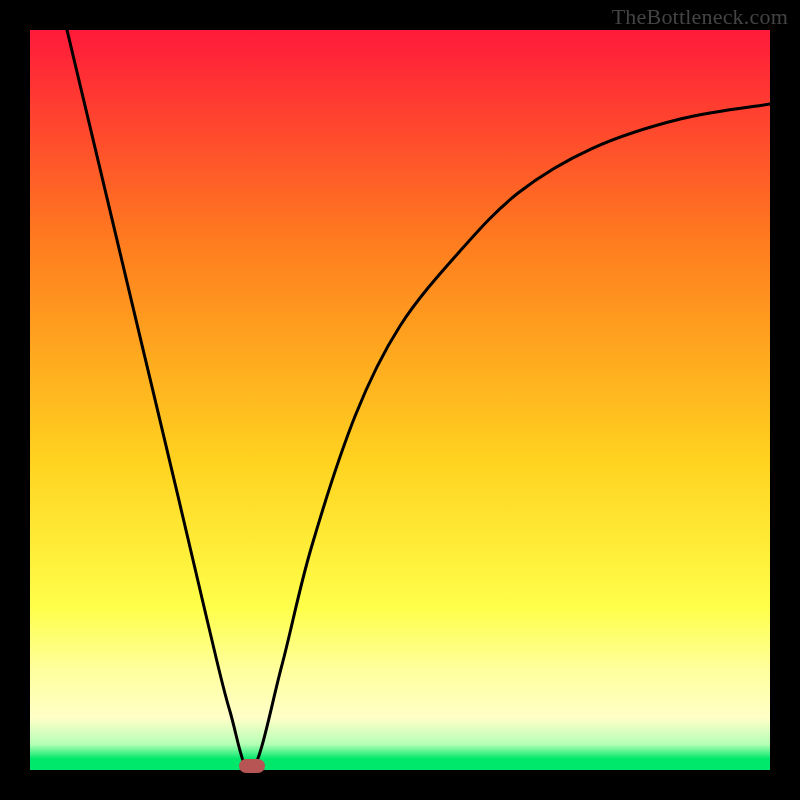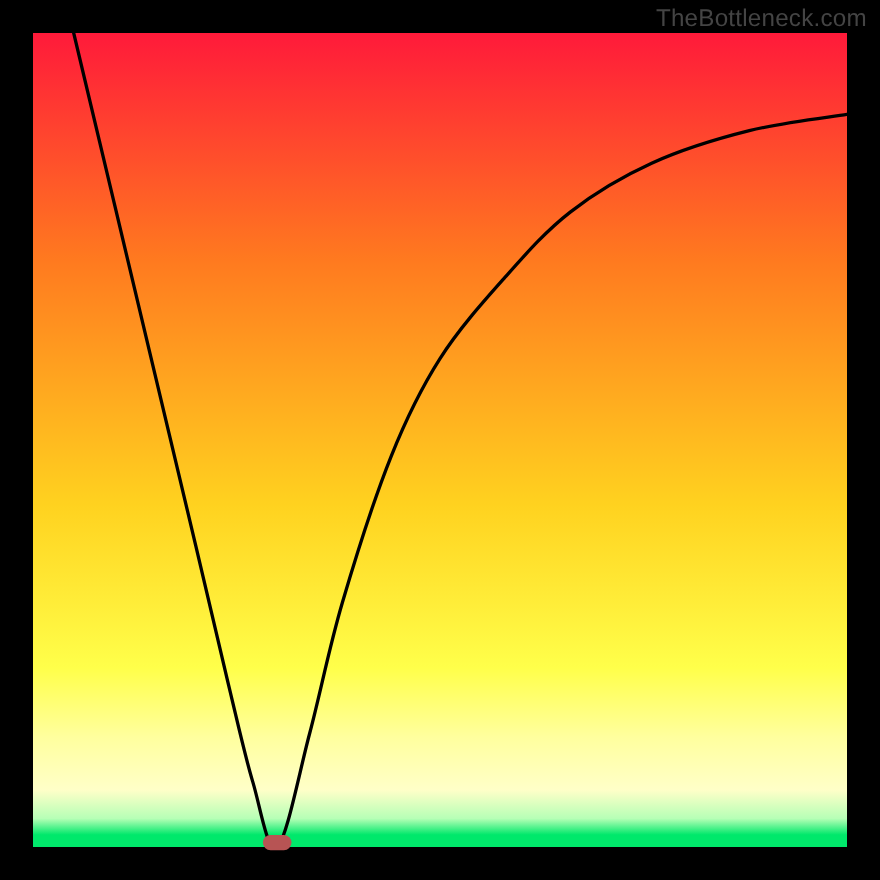--- a/index.html
+++ b/index.html
@@ -9,20 +9,21 @@
     height: 800px;
     background: #000;
     font-family: Arial, Helvetica, sans-serif;
     overflow: hidden;
   }
   .frame {
     position: relative;
     width: 800px;
     height: 716px;
     background: #000;
+    font-family: Liberation Serif, serif;
   }
   .watermark {
     position: absolute;
     top: 4px;
     right: 12px;
     color: #444;
     font-size: 22px;
     font-weight: 500;
     letter-spacing: 0.2px;
     user-select: none;

